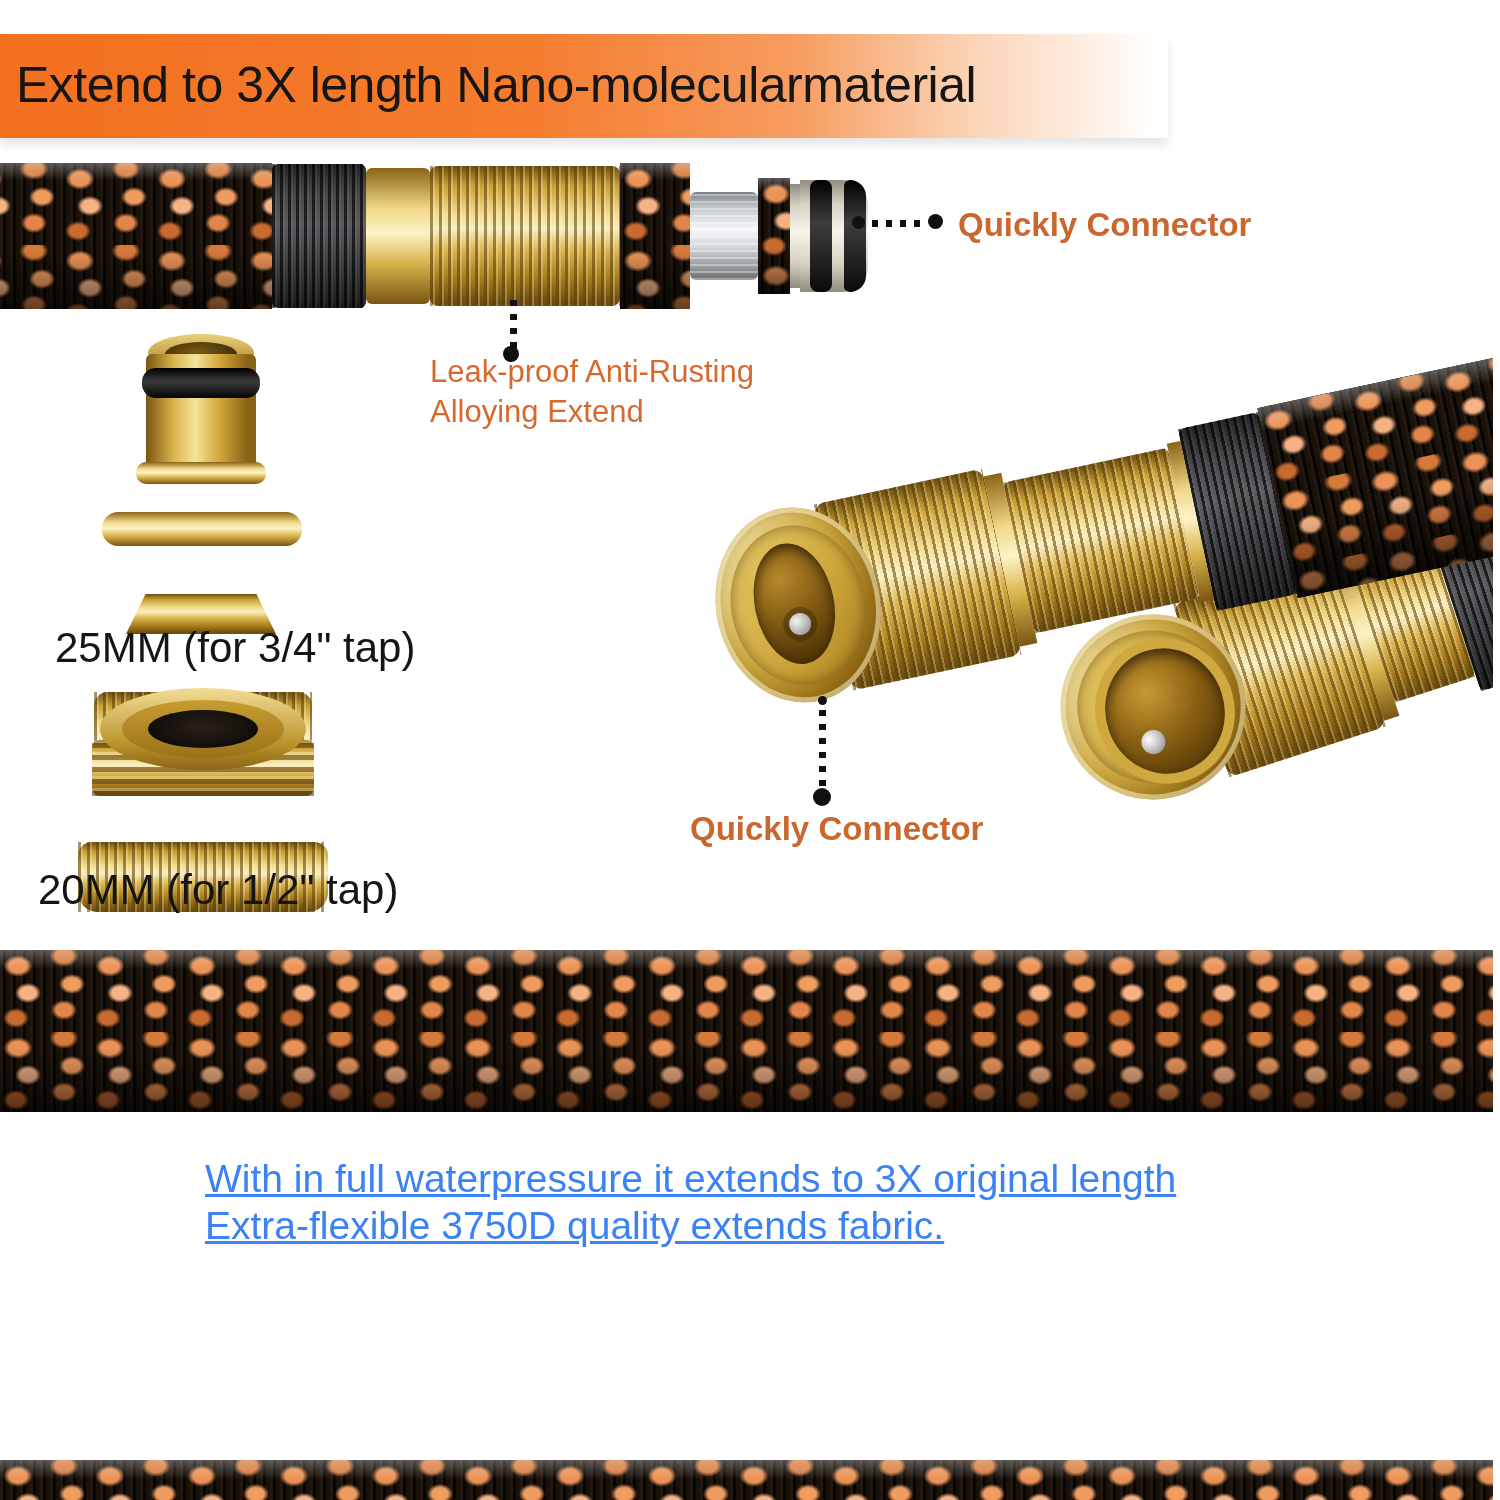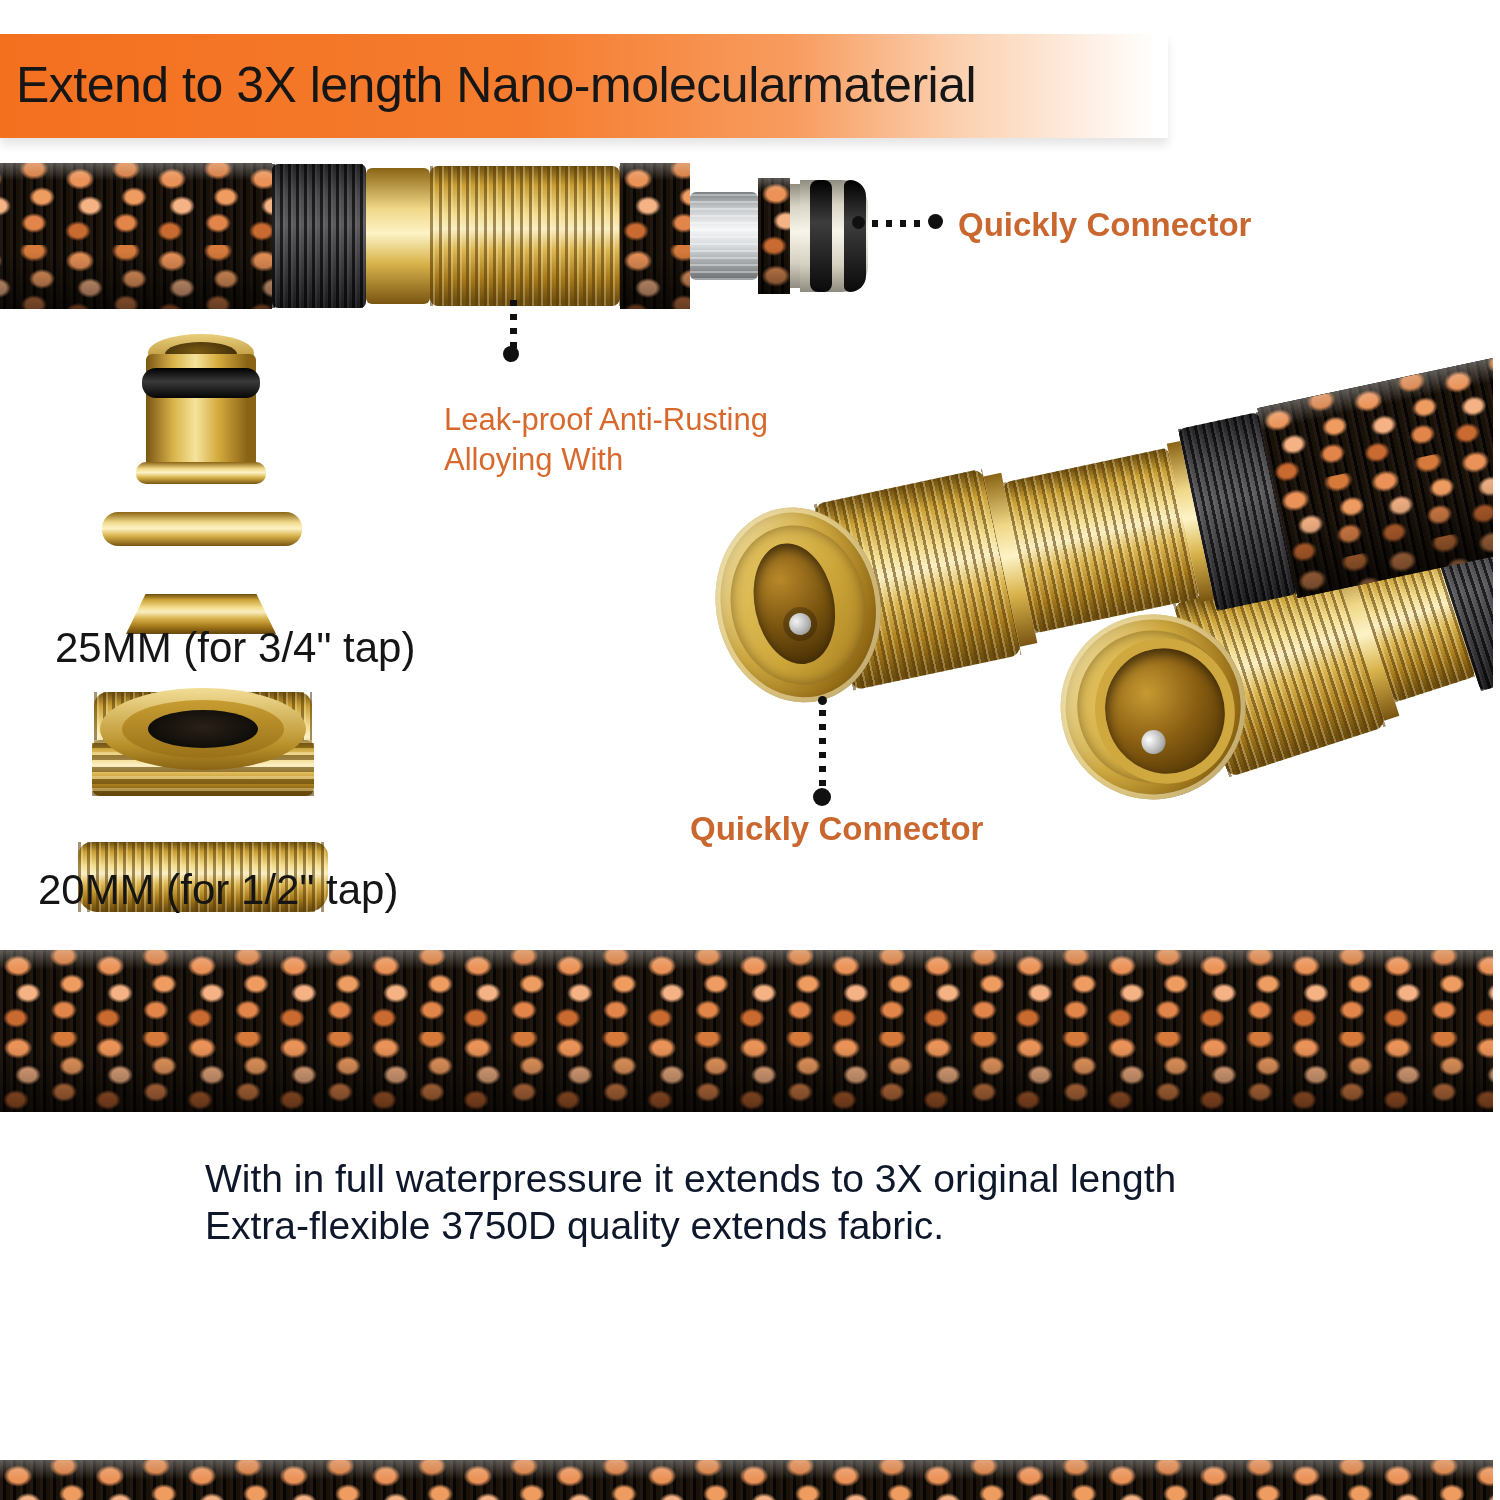--- a/index.html
+++ b/index.html
@@ -96,23 +96,23 @@
     </div>
   </div>
 
   <div class="abs dot" style="left:852px;top:216px;width:13px;height:13px;"></div>
   <div class="abs hdots" style="left:872px;top:220px;width:54px;"></div>
   <div class="abs dot" style="left:928px;top:214px;width:15px;height:15px;"></div>
   <div class="abs co-strong" style="left:958px;top:206px;">Quickly Connector</div>
 
   <div class="abs vdots" style="left:510px;top:300px;height:48px;"></div>
   <div class="abs dot" style="left:503px;top:346px;width:16px;height:16px;"></div>
-  <div class="abs co-orange" style="left:444px;top:352px;margin-top:48px;">
+  <div class="abs co-orange" style="left:430px;top:352px;">
     <div>Leak-proof Anti-Rusting</div>
-    <div>Alloying With</div>
+    <div>Alloying Extend</div>
   </div>
 
   <div class="adapter" style="left:90px;top:332px;width:230px;height:300px;">
     <div class="abs ellipse" style="left:58px;top:2px;width:106px;height:38px;background:linear-gradient(180deg,#e9cf7d,#a87c1c);">
       <div class="abs ellipse" style="left:17px;top:8px;width:72px;height:24px;background:radial-gradient(ellipse at 45% 40%,#7a5a14,#3a2a06 80%);"></div>
     </div>
     <div class="abs brass" style="left:56px;top:22px;width:110px;height:116px;background:linear-gradient(90deg,#7a5512 0%,#d9b44c 25%,#f5e49c 45%,#d4a93c 66%,#8a6416 92%);border-radius:6px;"></div>
     <div class="abs" style="left:52px;top:36px;width:118px;height:30px;border-radius:14px;background:linear-gradient(180deg,#000,#3a3a3a 45%,#050505);"></div>
     <div class="abs brassring" style="left:46px;top:130px;width:130px;height:22px;border-radius:10px;"></div>
     <div class="abs brass" style="left:36px;top:146px;width:150px;height:40px;clip-path:polygon(13% 0,87% 0,100% 100%,0 100%);"></div>
@@ -158,20 +158,20 @@
     <div class="seg braid" style="width:650px;height:194px;"></div>
   </div>
 
   <div class="abs dot" style="left:818px;top:696px;width:9px;height:9px;"></div>
   <div class="abs vdots" style="left:819px;top:710px;height:80px;"></div>
   <div class="abs dot" style="left:813px;top:788px;width:18px;height:18px;"></div>
   <div class="abs co-strong" style="left:690px;top:810px;">Quickly Connector</div>
 
   <div class="abs braid" style="left:0;top:950px;width:1500px;height:162px;"></div>
 
-  <div class="abs" style="left:205px;top:1155px;font-size:39px;line-height:47px;color:#0f172a;">
+  <div class="abs" style="left:205px;top:1155px;font-size:39px;line-height:47px;color:#3b82f6;text-decoration:underline;">
     <div>With in full waterpressure it extends to 3X original length</div>
     <div>Extra-flexible 3750D quality extends fabric.</div>
   </div>
 
   <div class="abs braid" style="left:0;top:1298px;width:1500px;height:162px;"></div>
 
 </div>
 
 </body></html>

